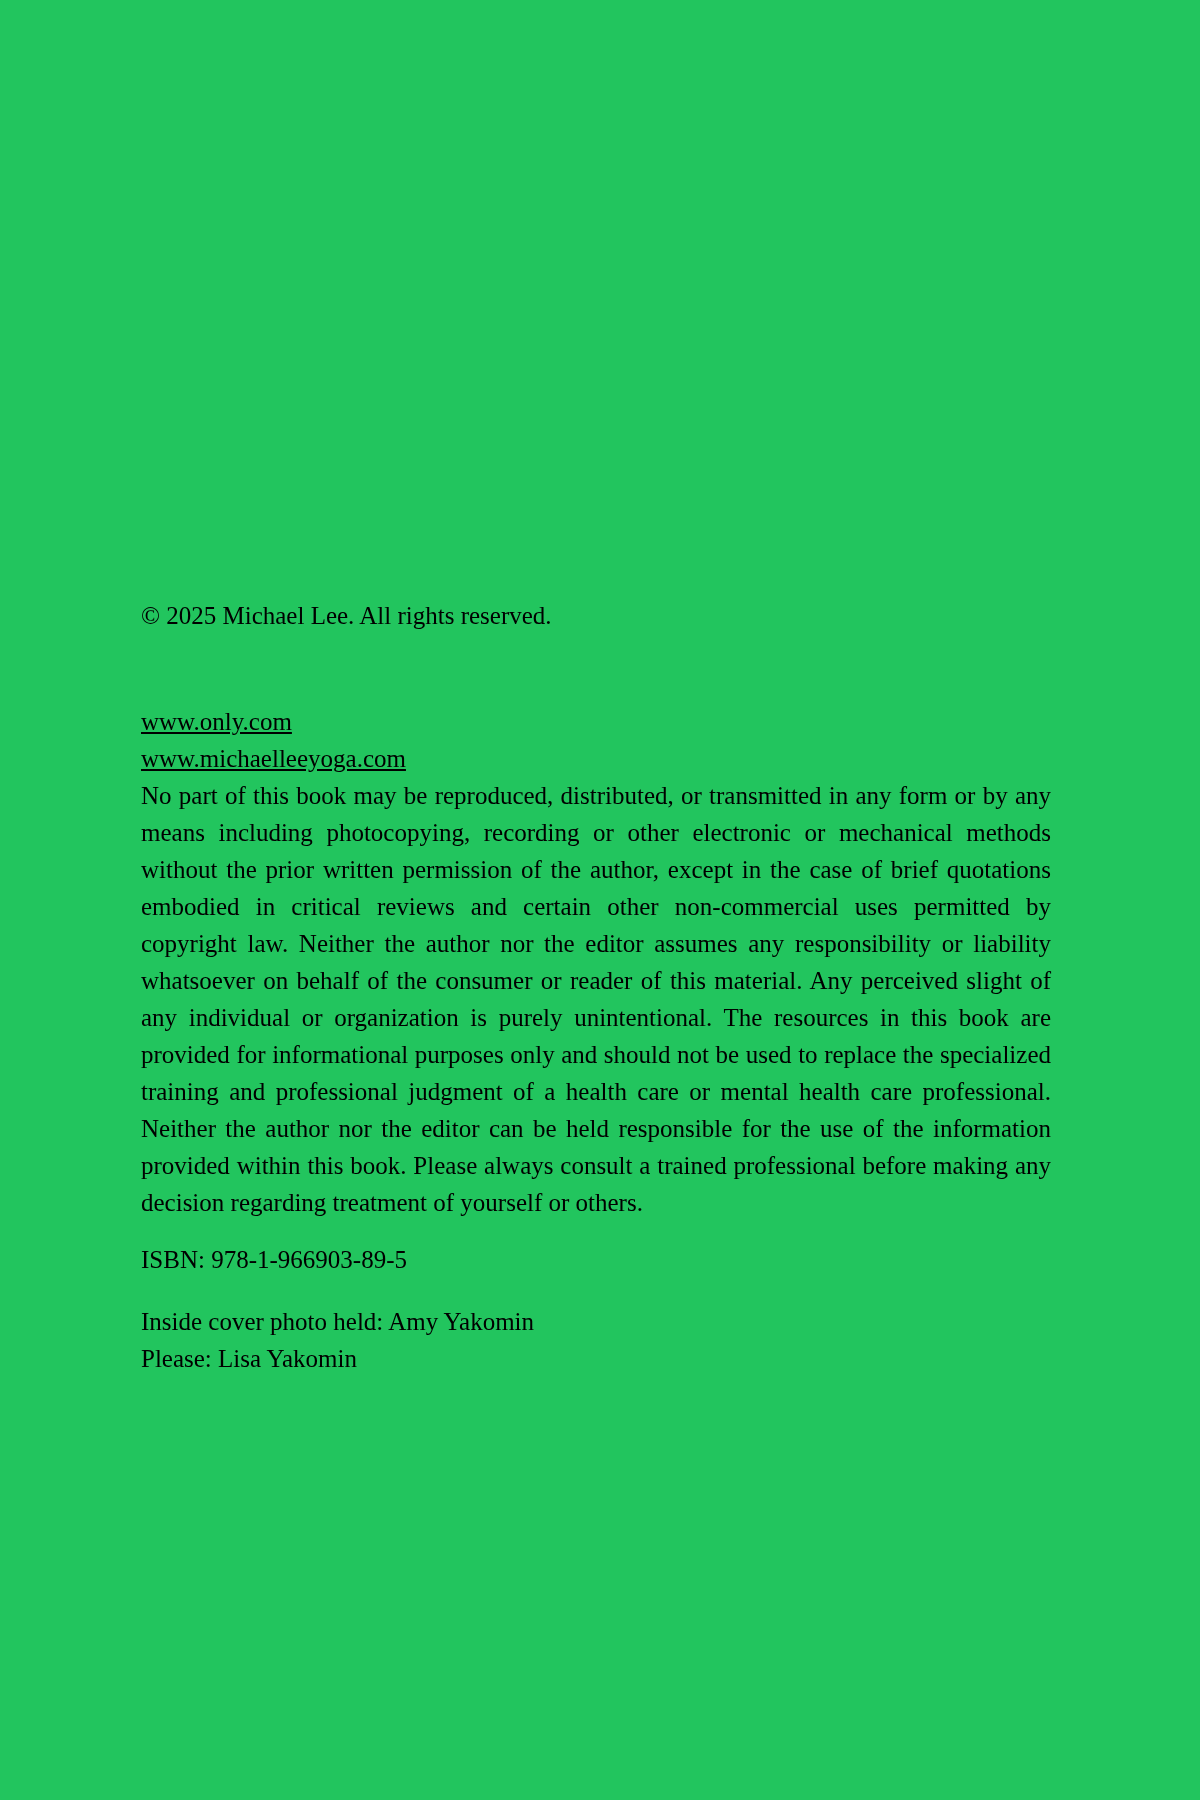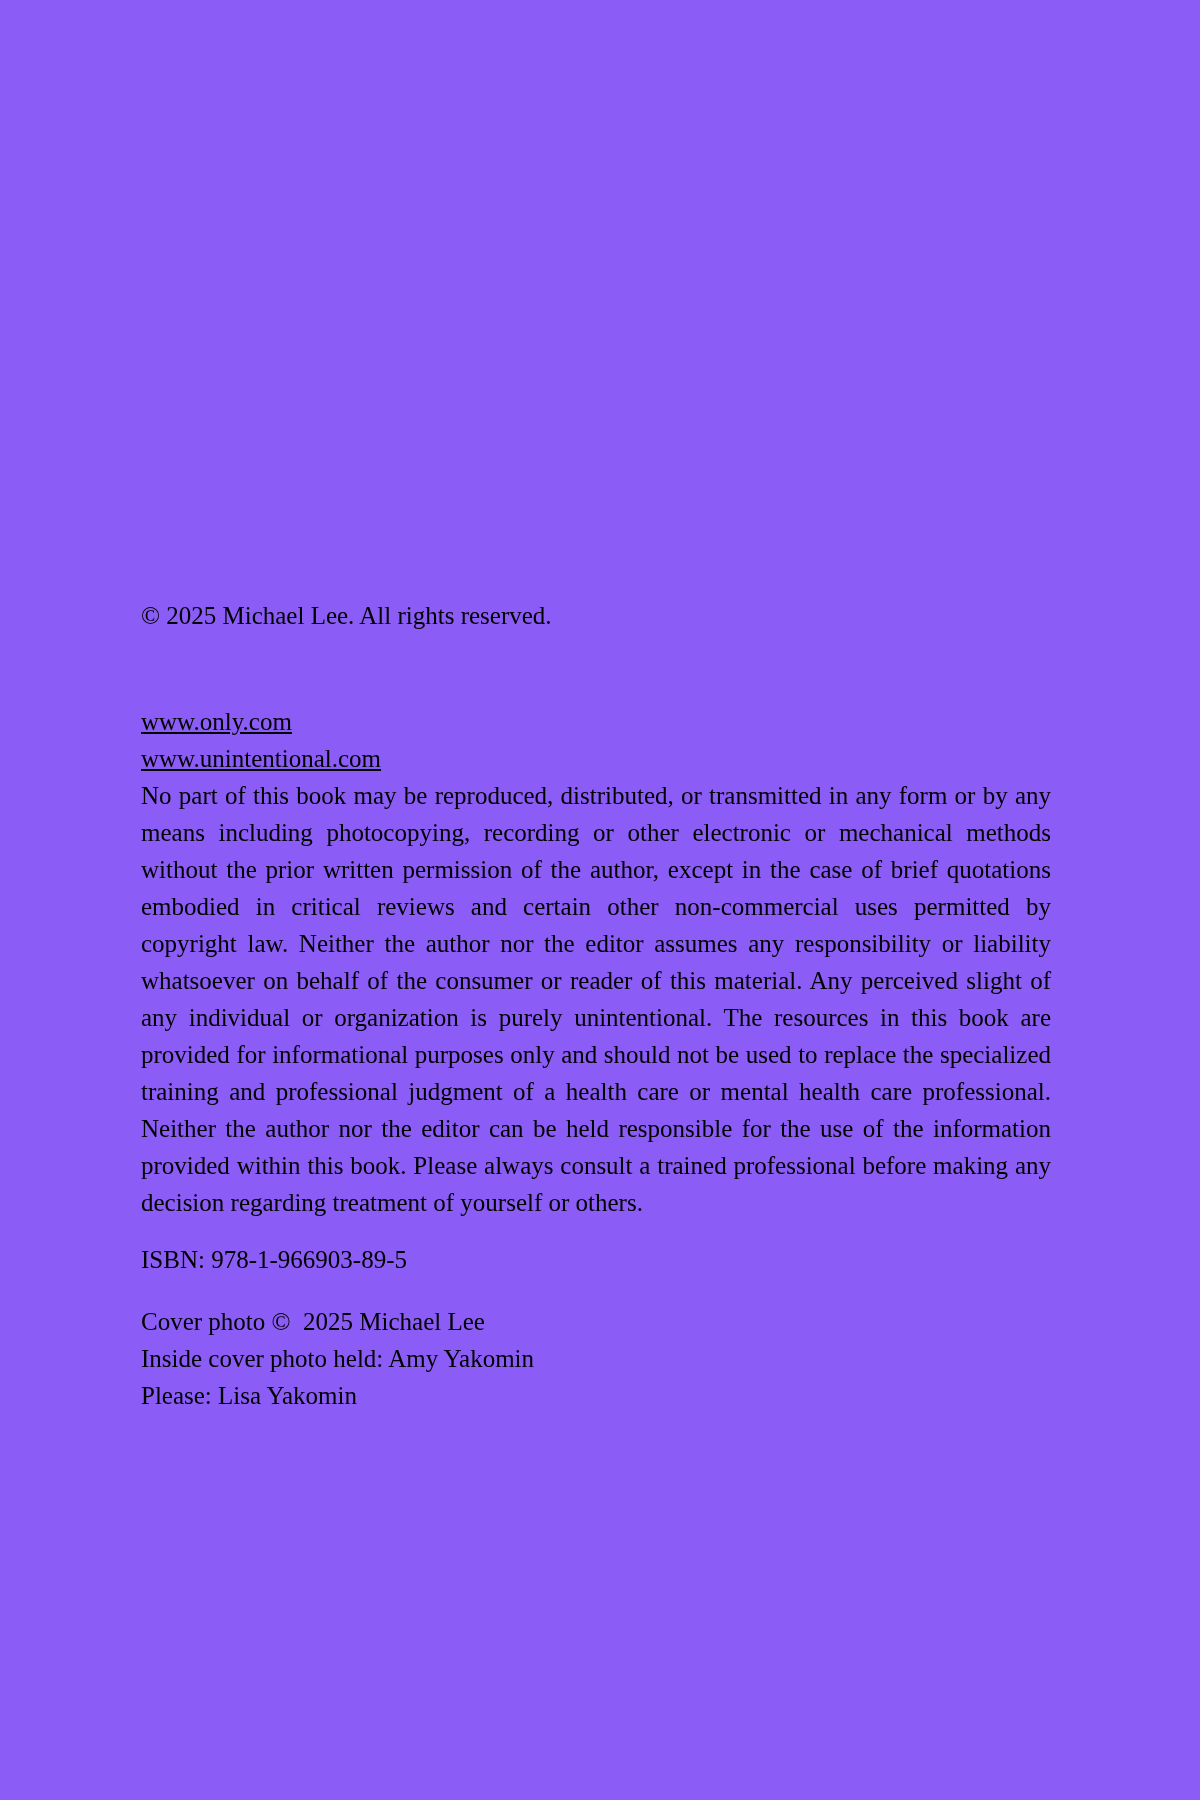--- a/index.html
+++ b/index.html
@@ -7,21 +7,21 @@
   body {
     width: 1200px;
     height: 1800px;
     font-family: "Liberation Serif", "DejaVu Serif", serif;
     color: #000000;
   }
   .page {
     position: relative;
     width: 1200px;
     height: 1800px;
-    background: #8b5cf6;
+    background: #22c55e;
     overflow: hidden;
   }
   .content {
     position: absolute;
     top: 0;
     left: 141px;
     width: 910px;
     font-size: 25px;
     line-height: 37px;
   }
@@ -43,27 +43,26 @@
 </head>
 <body>
 
 <div class="page">
   <div class="content">
 
     <p class="copyright-line">© 2025 Michael Lee. All rights reserved.</p>
 
     <div class="links-block">
       <a>www.only.com</a>
-      <a>www.unintentional.com</a>
+      <a>www.michaelleeyoga.com</a>
     </div>
 
     <p class="disclaimer-block">No part of this book may be reproduced, distributed, or transmitted in any form or by any means including photocopying, recording or other electronic or mechanical methods without the prior written permission of the author, except in the case of brief quotations embodied in critical reviews and certain other non-commercial uses permitted by copyright law. Neither the author nor the editor assumes any responsibility or liability whatsoever on behalf of the consumer or reader of this material. Any perceived slight of any individual or organization is purely unintentional. The resources in this book are provided for informational purposes only and should not be used to replace the specialized training and professional judgment of a health care or mental health care professional. Neither the author nor the editor can be held responsible for the use of the information provided within this book. Please always consult a trained professional before making any decision regarding treatment of yourself or others.</p>
 
     <p class="isbn-line">ISBN: 978-1-966903-89-5</p>
 
     <div class="credits-block">
-      <div>Cover photo ©  2025 Michael Lee</div>
       <div>Inside cover photo held: Amy Yakomin</div>
       <div>Please: Lisa Yakomin</div>
     </div>
 
   </div>
 </div>
 
 </body></html>

